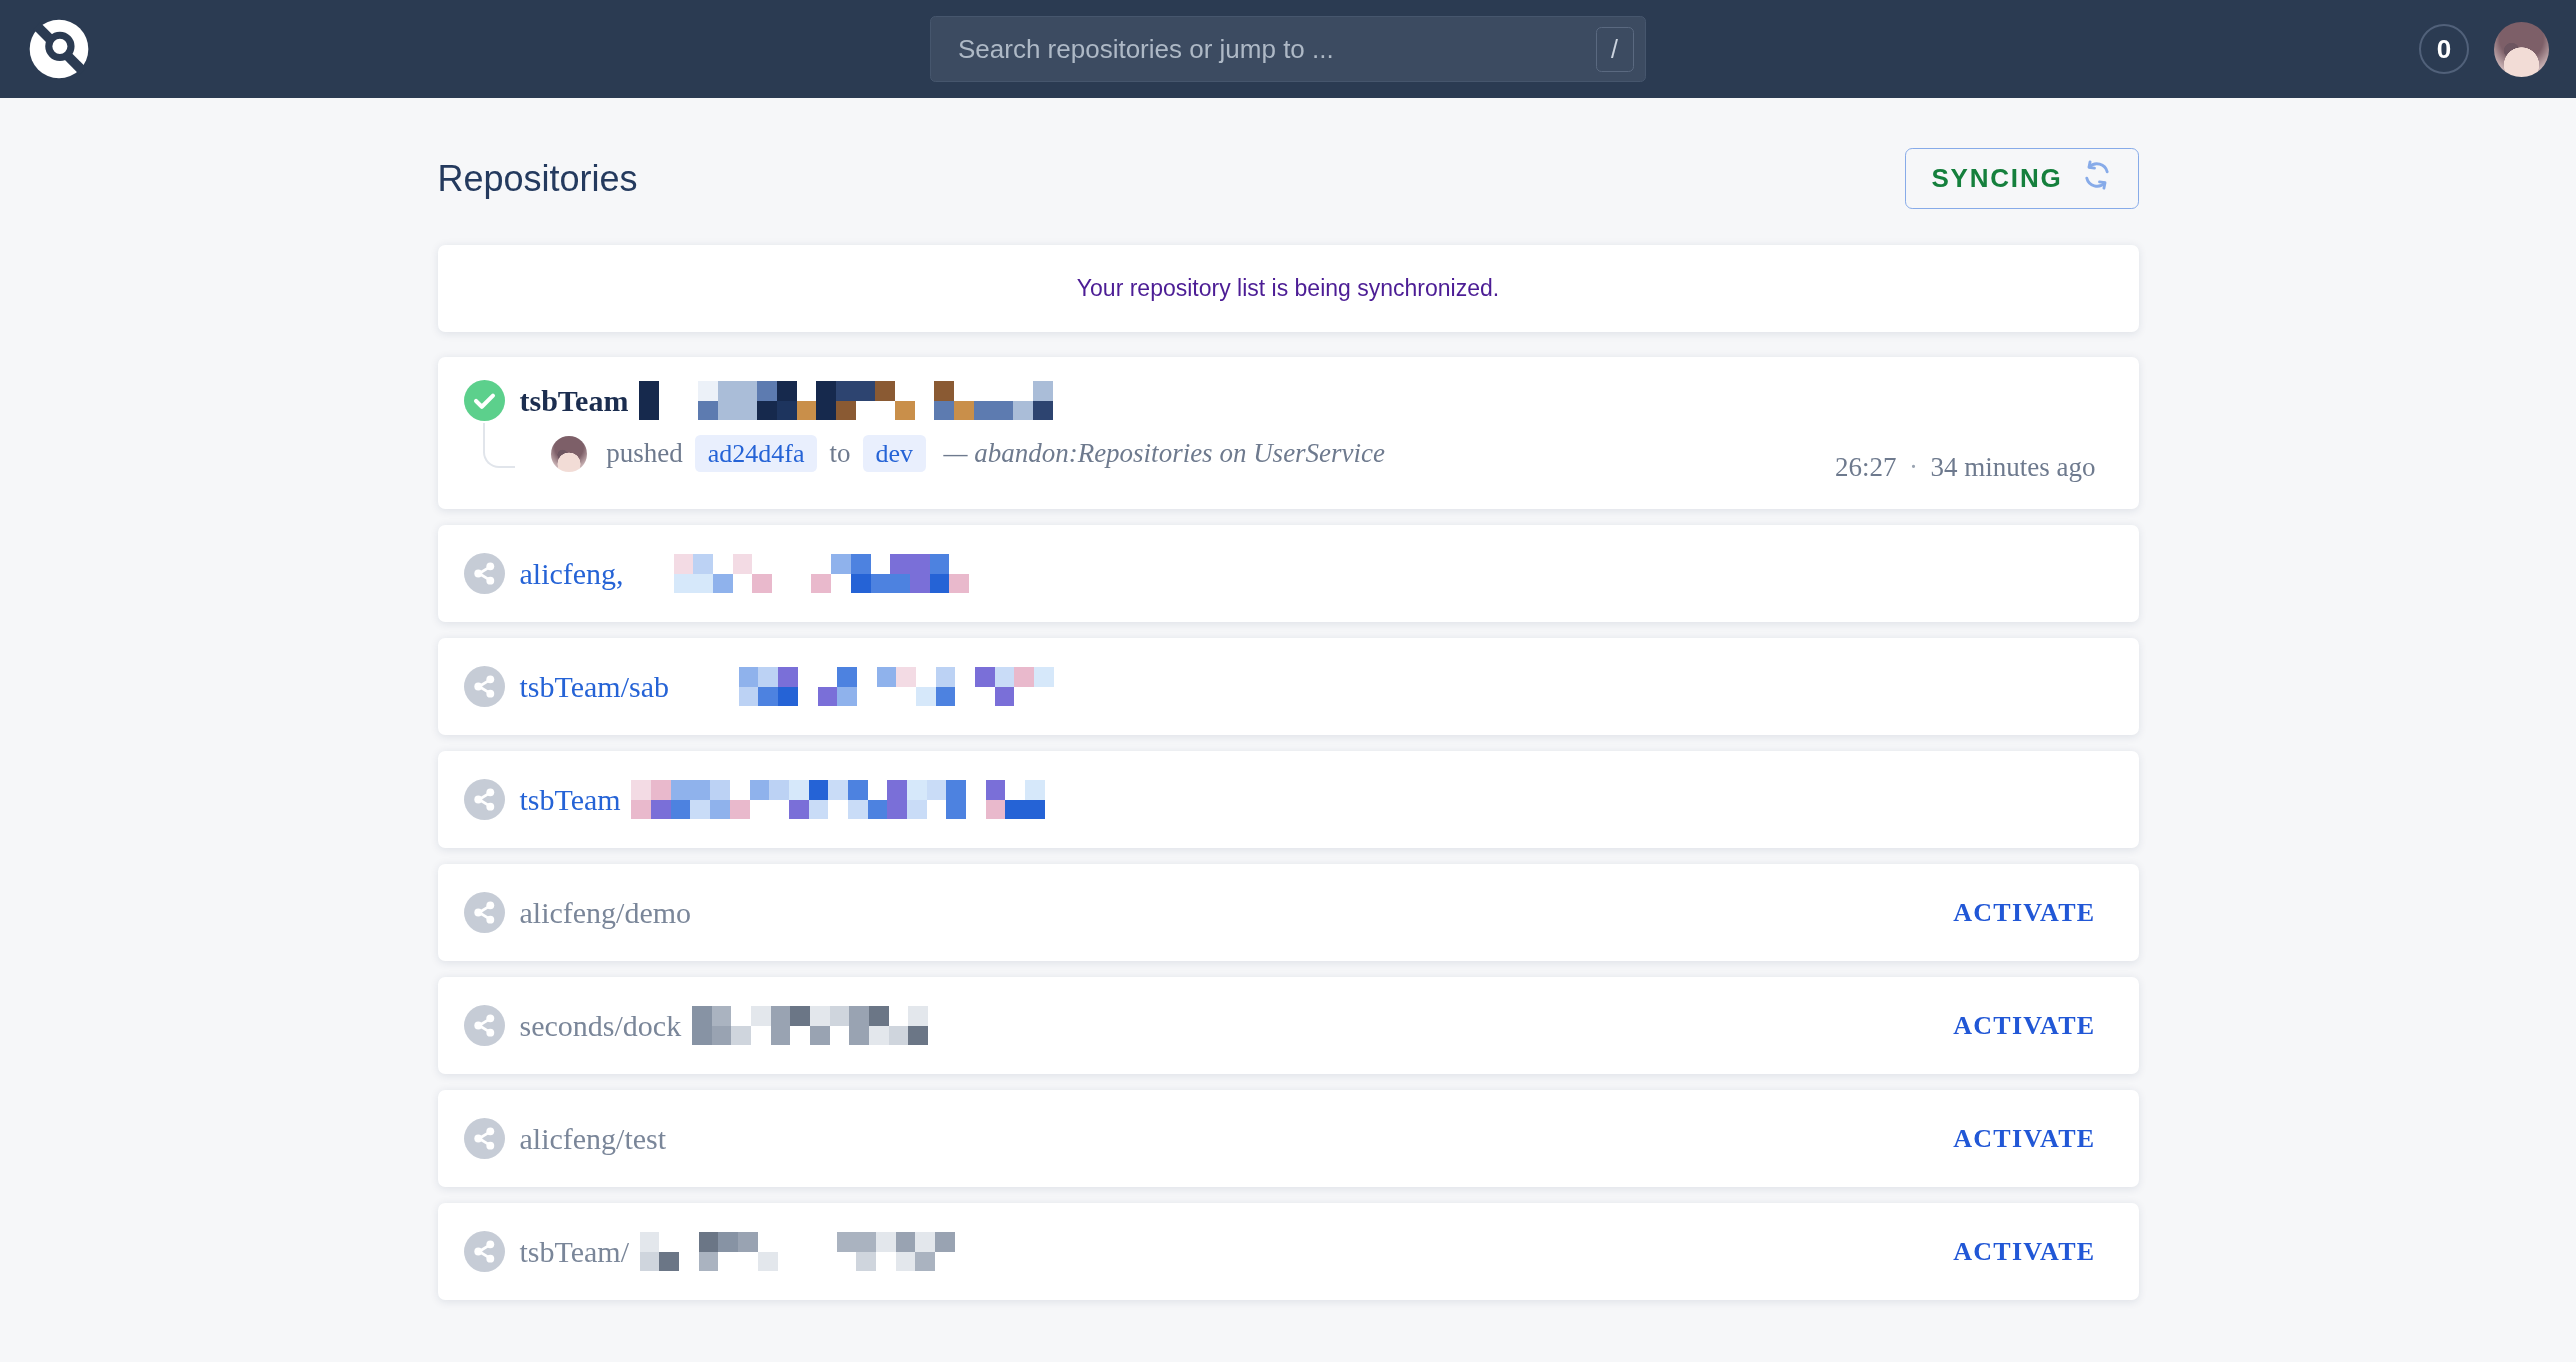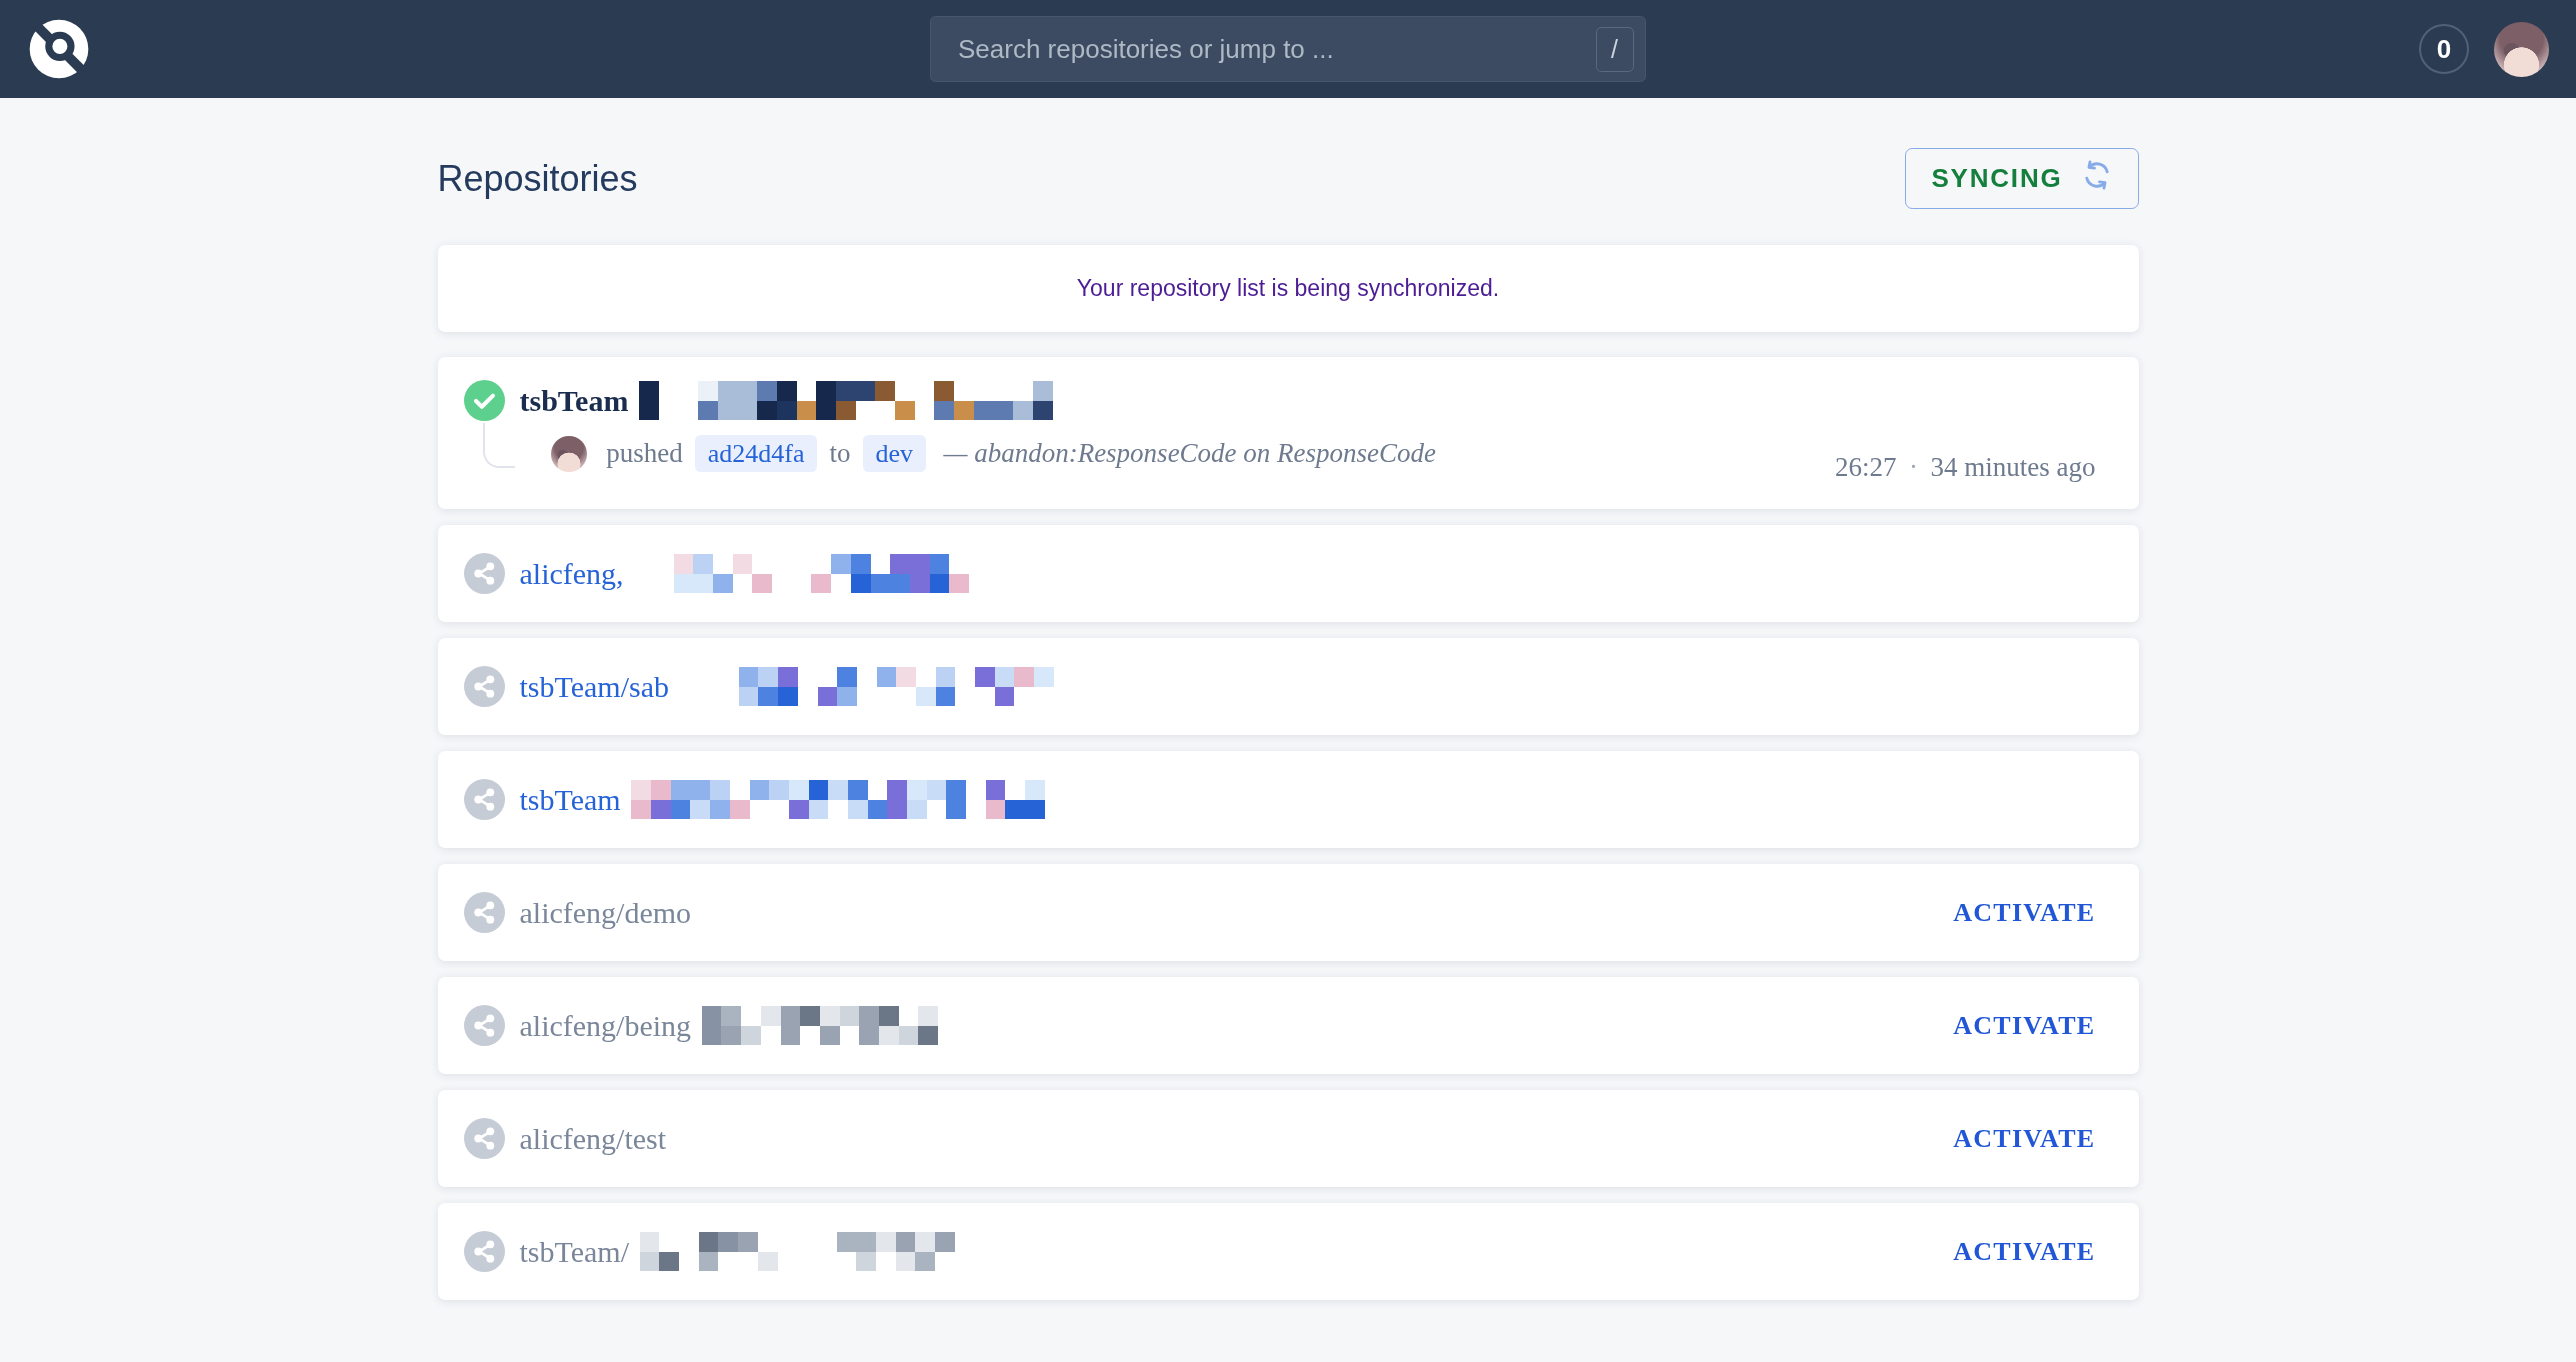--- a/index.html
+++ b/index.html
@@ -231,21 +231,21 @@
     </div>
 
     <span class="connector"></span>
 
     <div class="row-line2">
       <span class="mini-avatar"></span>
       <span class="act-word">pushed</span>
       <a class="pill" href="#">ad24d4fa</a>
       <span class="act-word">to</span>
       <a class="pill" href="#">dev</a>
-      <span class="act-msg">— abandon:ResponseCode on ResponseCode</span>
+      <span class="act-msg">— abandon:Repositories on UserService</span>
     </div>
 
     <span class="row-time">
       <span>26:27</span><span class="time-dot">·</span><span>34 minutes ago</span>
     </span>
 
   </article>
       <article class="card repo-row">
     <div class="row-line1">
 
@@ -464,21 +464,21 @@
             <line x1="17" y1="23" x2="29" y2="15.5"></line>
             <line x1="17" y1="23" x2="29" y2="30.5"></line>
           </g>
           <g fill="#ffffff">
             <circle cx="16" cy="23" r="4.4"></circle>
             <circle cx="29.5" cy="15" r="4.4"></circle>
             <circle cx="29.5" cy="31" r="4.4"></circle>
           </g>
         </svg>
       </span>
-      <a class="repo-name name-muted" href="#">alicfeng/being</a>
+      <a class="repo-name name-muted" href="#">seconds/dock</a>
       <span class="redacted">
             <span style="background: rgb(135, 147, 164);"></span>
             <span style="background: rgb(135, 147, 164);"></span>
             <span style="background: rgb(170, 179, 192);"></span>
             <span style="background: rgb(153, 163, 178);"></span>
             <span></span>
             <span style="background: rgb(207, 213, 221);"></span>
             <span style="background: rgb(227, 231, 236);"></span>
             <span></span>
             <span style="background: rgb(153, 163, 178);"></span>

